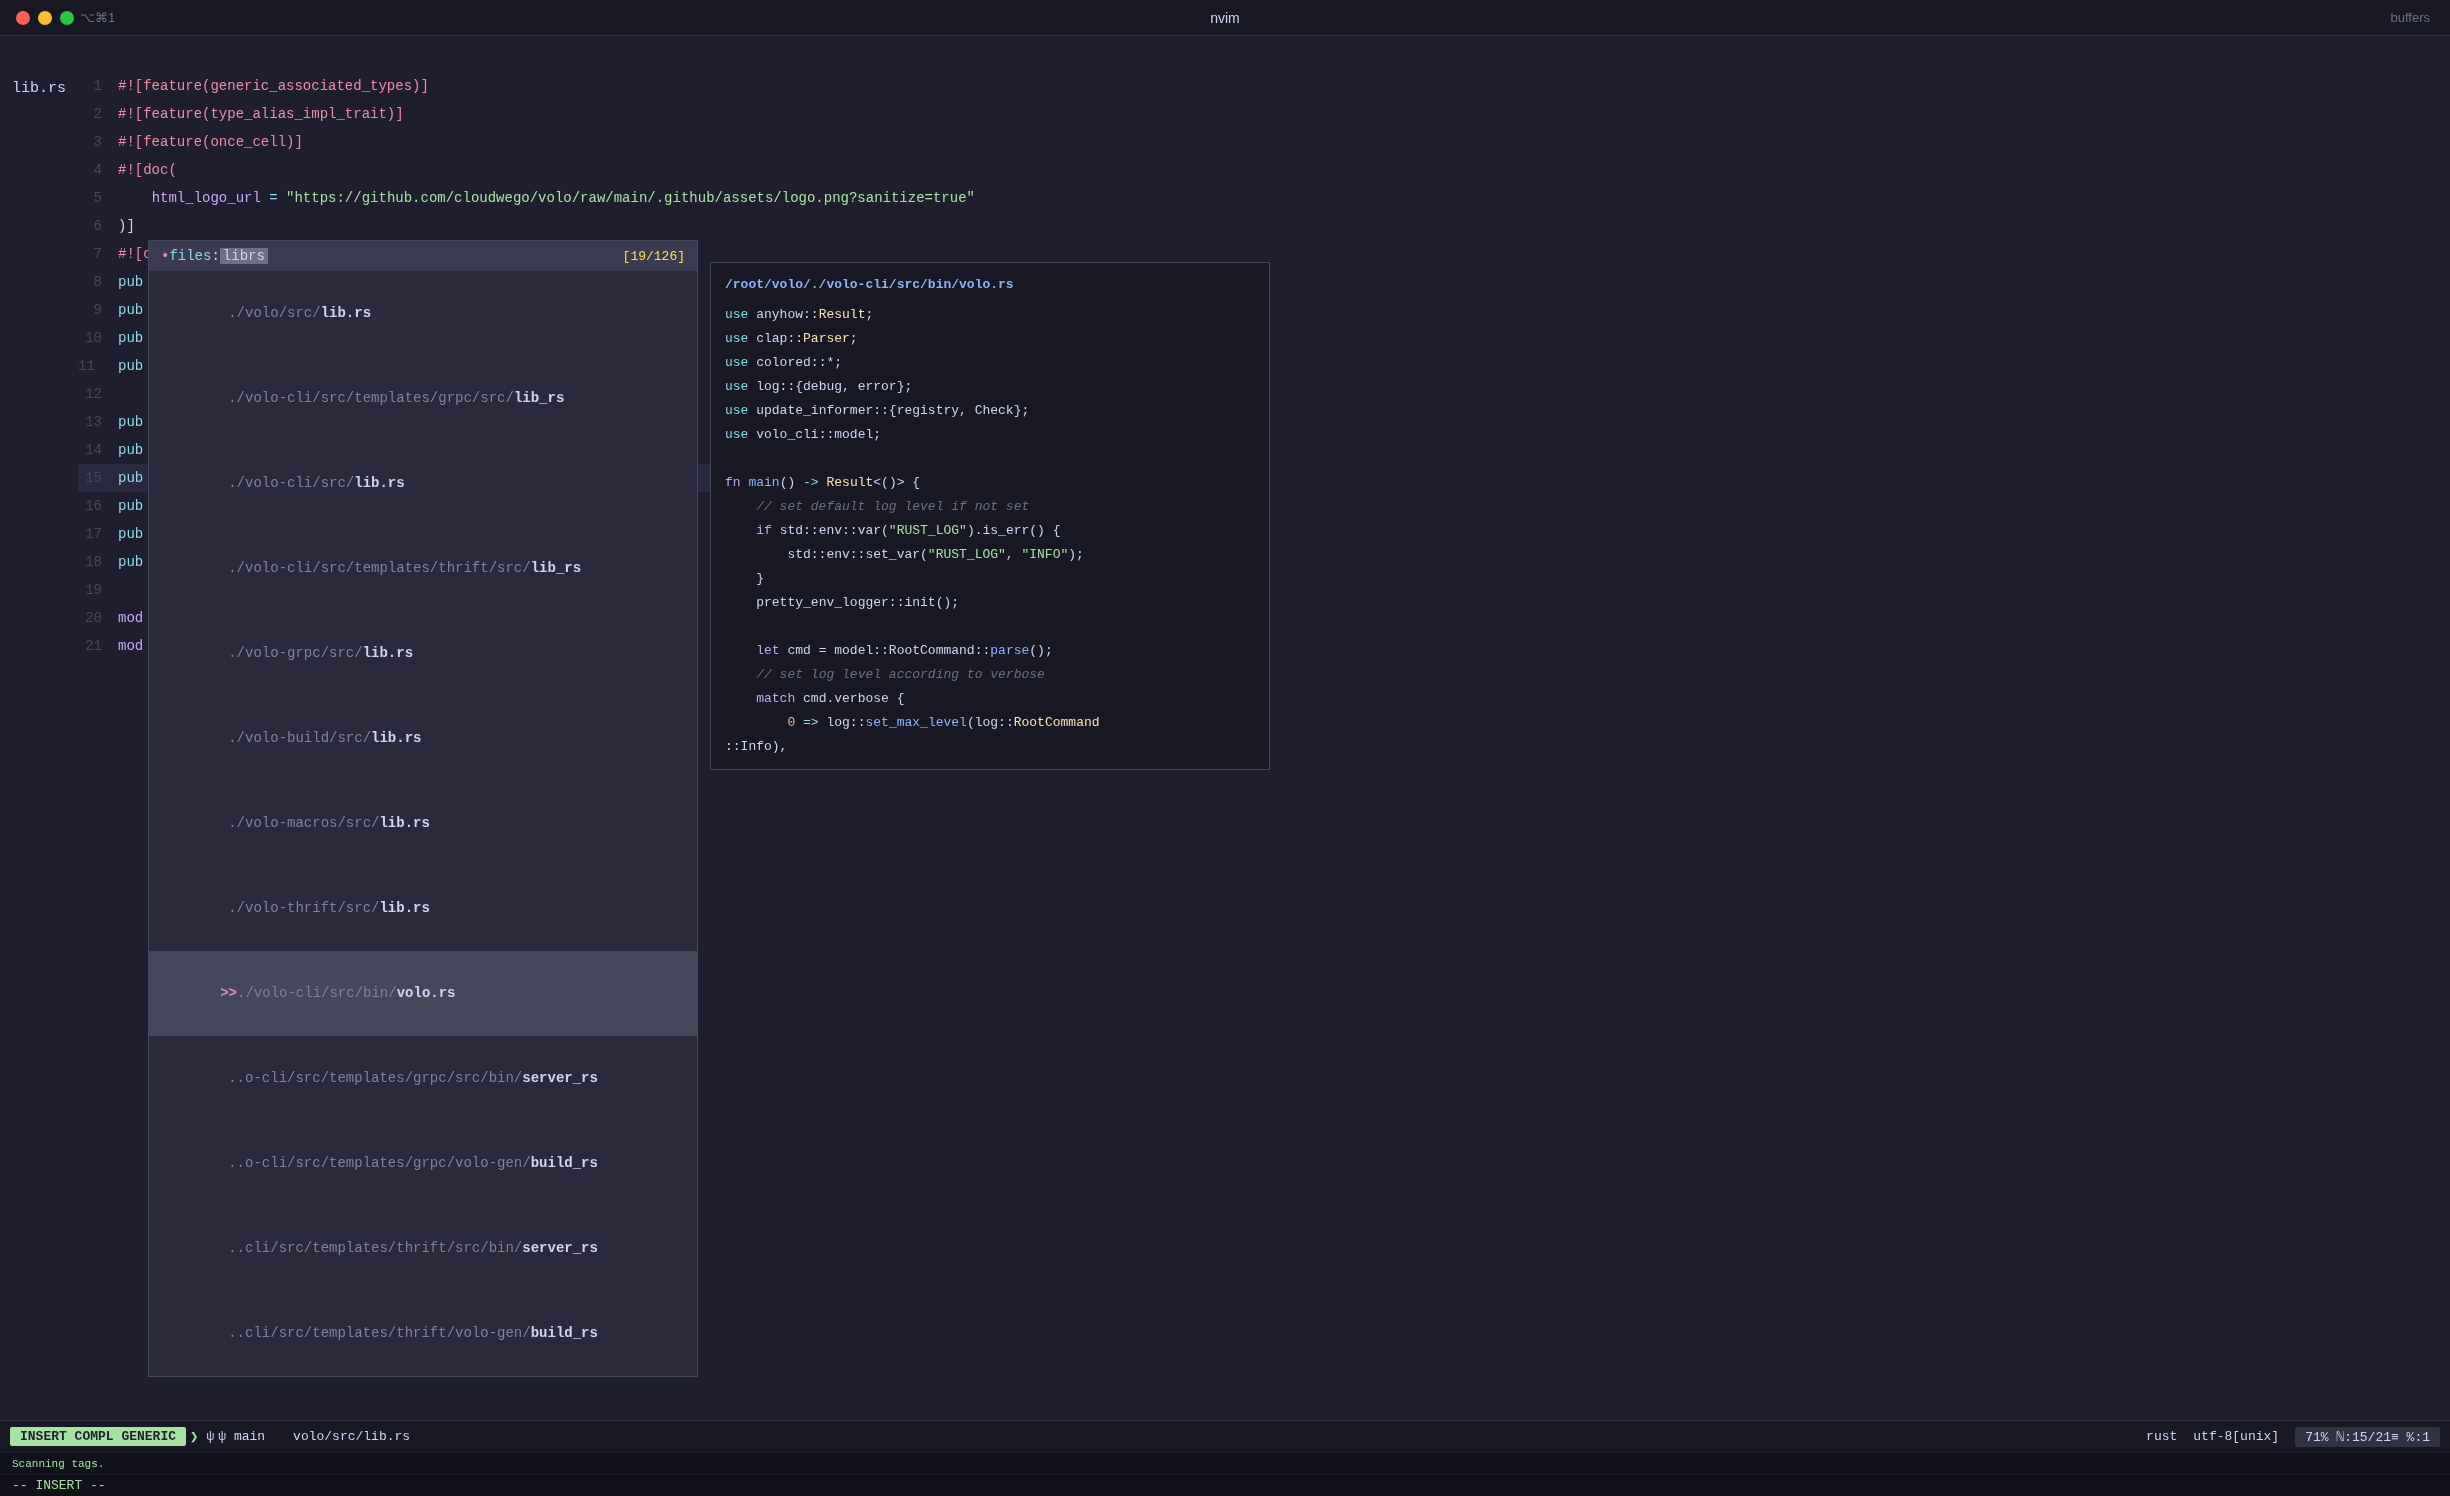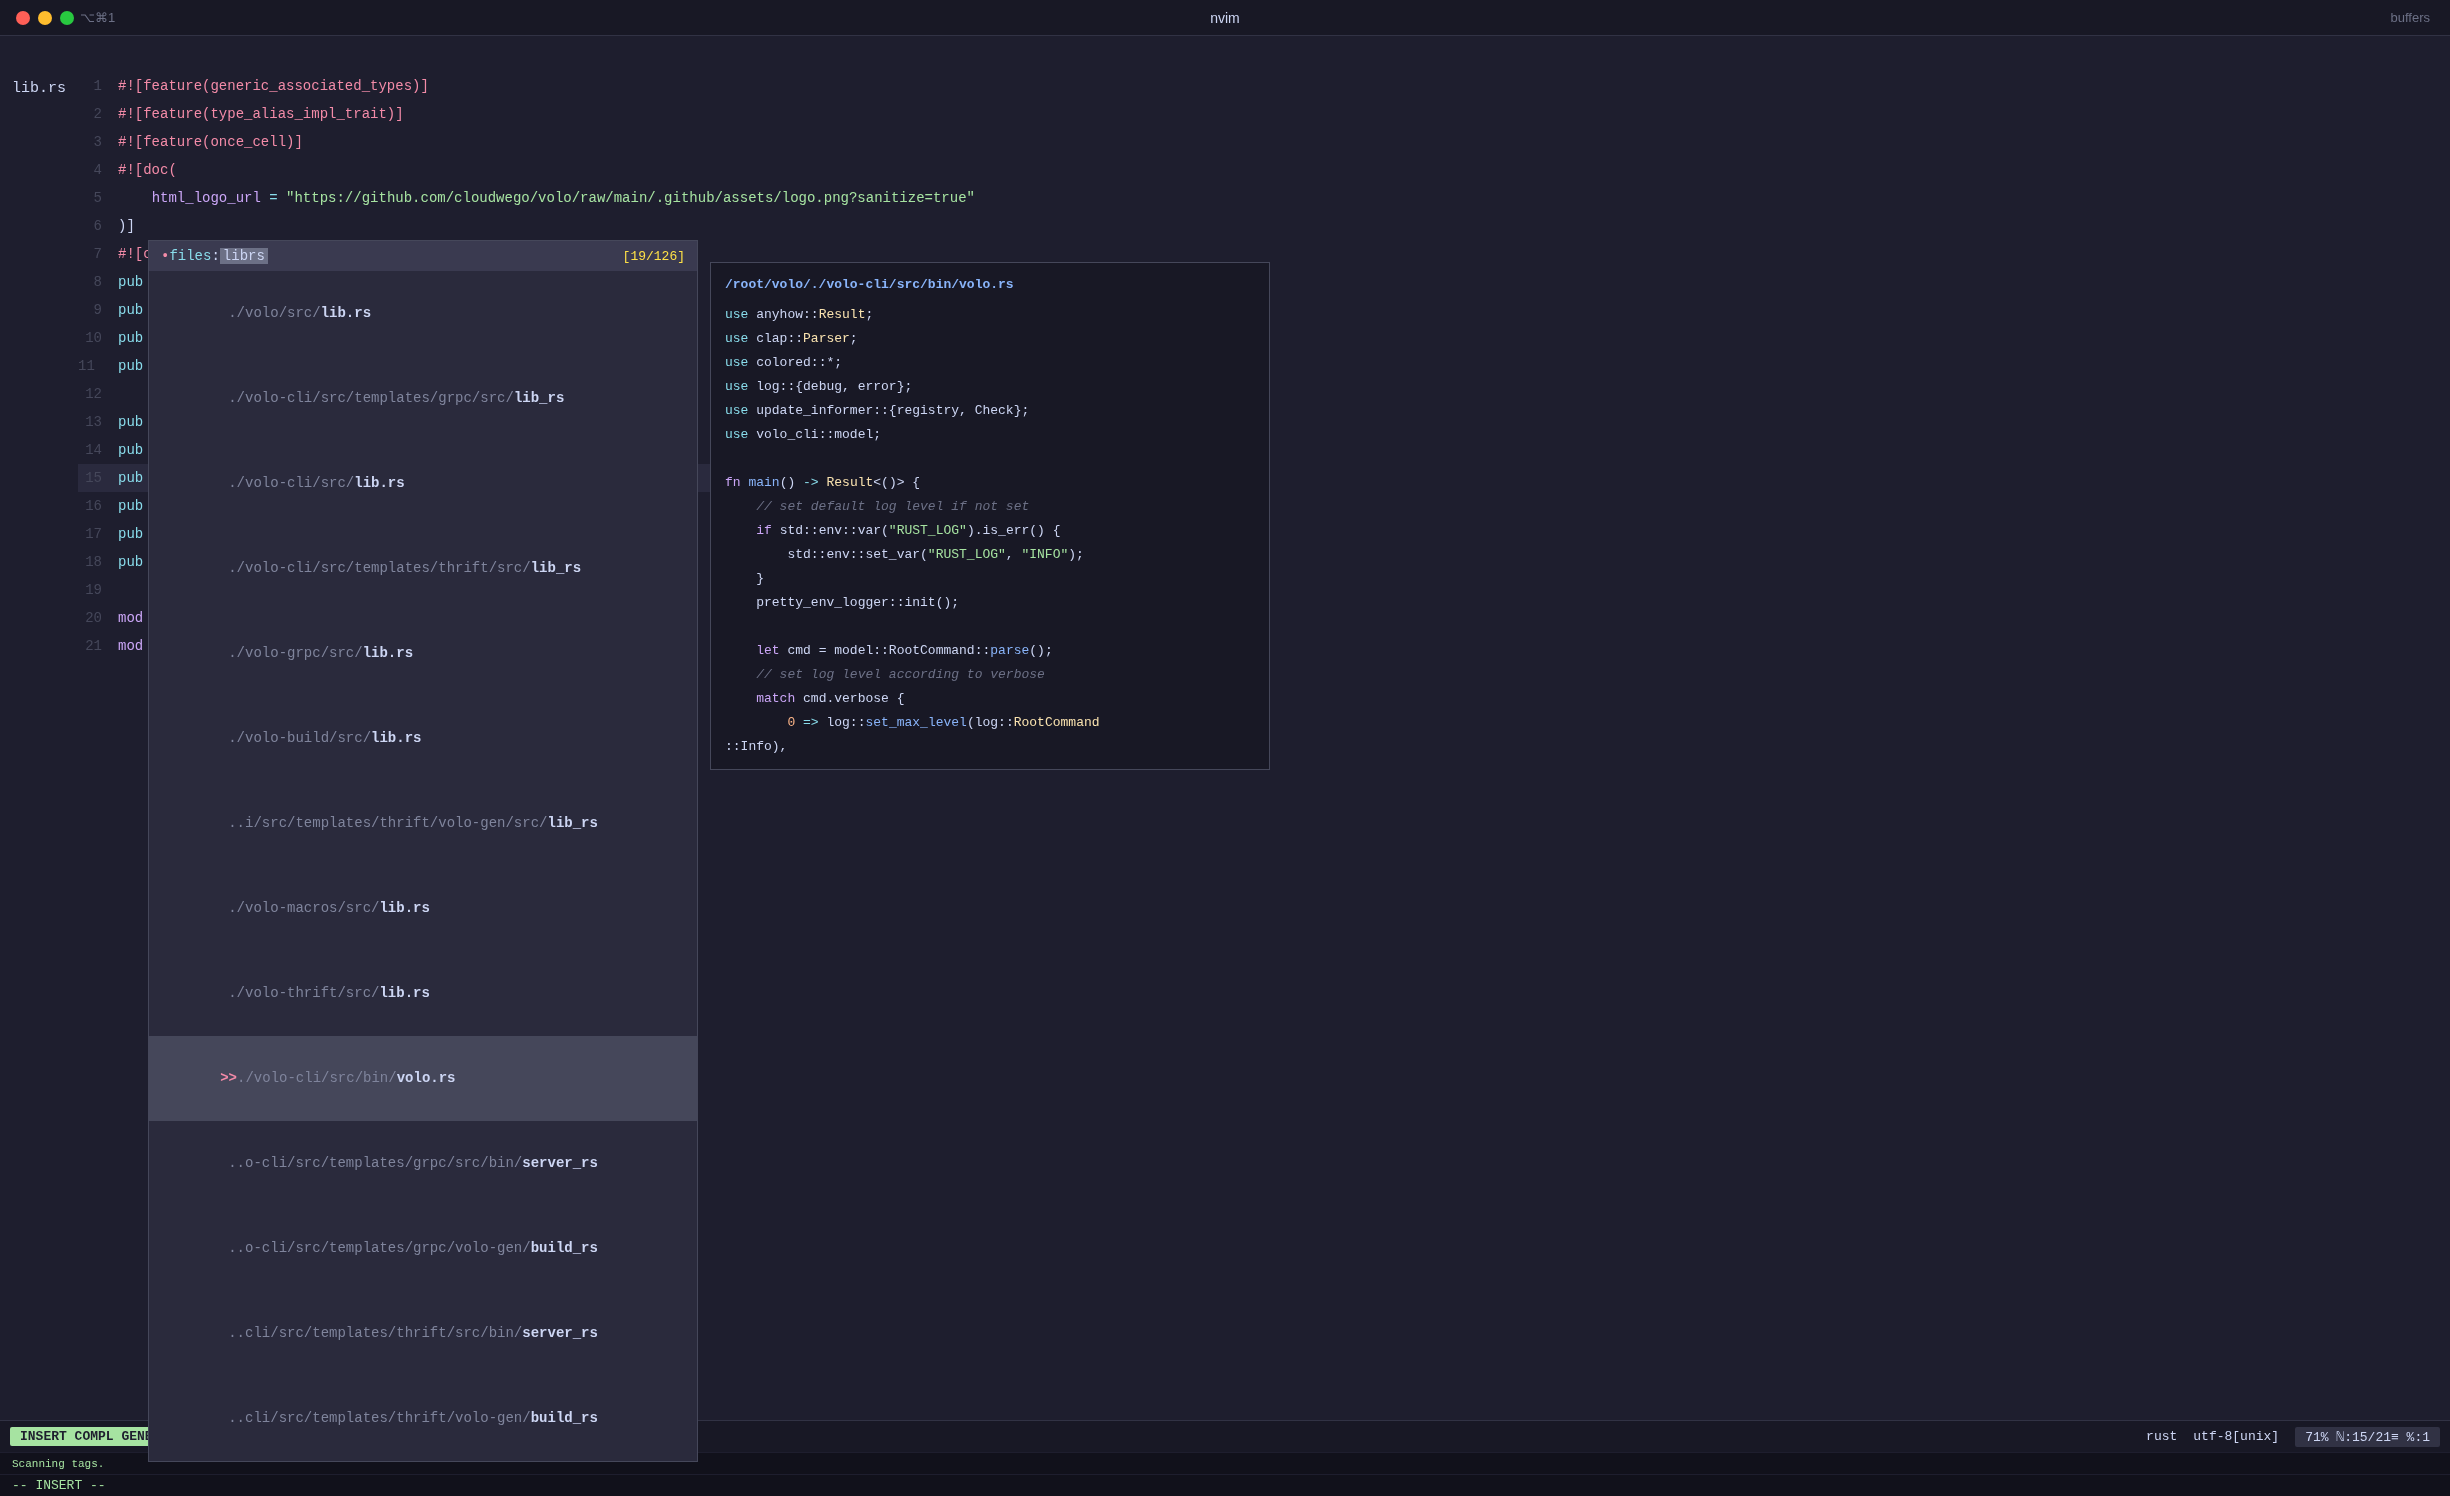--- a/index.html
+++ b/index.html
@@ -263,23 +263,20 @@
         <span style="color:#7f849c;">./volo-cli/src/</span><span style="font-weight:bold;color:#cdd6f4;">lib.rs</span>
       </div>
       <div style="padding:2px 12px;font-size:14px;line-height:27px;white-space:pre;color:#7f849c;">
         <span style="color:#7f849c;">./volo-cli/src/templates/thrift/src/</span><span style="font-weight:bold;color:#cdd6f4;">lib_rs</span>
       </div>
       <div style="padding:2px 12px;font-size:14px;line-height:27px;white-space:pre;color:#7f849c;">
         <span style="color:#7f849c;">./volo-grpc/src/</span><span style="font-weight:bold;color:#cdd6f4;">lib.rs</span>
       </div>
       <div style="padding:2px 12px;font-size:14px;line-height:27px;white-space:pre;color:#7f849c;">
         <span style="color:#7f849c;">./volo-build/src/</span><span style="font-weight:bold;color:#cdd6f4;">lib.rs</span>
-      </div>
-      <div style="padding:2px 12px;font-size:14px;line-height:27px;white-space:pre;color:#7f849c;">
-        <span style="color:#7f849c;">..i/src/templates/thrift/volo-gen/src/</span><span style="font-weight:bold;color:#cdd6f4;">lib_rs</span>
       </div>
       <div style="padding:2px 12px;font-size:14px;line-height:27px;white-space:pre;color:#7f849c;">
         <span style="color:#7f849c;">./volo-macros/src/</span><span style="font-weight:bold;color:#cdd6f4;">lib.rs</span>
       </div>
       <div style="padding:2px 12px;font-size:14px;line-height:27px;white-space:pre;color:#7f849c;">
         <span style="color:#7f849c;">./volo-thrift/src/</span><span style="font-weight:bold;color:#cdd6f4;">lib.rs</span>
       </div>
 
       <div style="padding:2px 4px;font-size:14px;line-height:27px;white-space:pre;background:#45475a;color:#cdd6f4;">
         <span style="color:#f38ba8;font-weight:bold;">&gt;&gt;</span><span style="color:#7f849c;">./volo-cli/src/bin/</span><span style="font-weight:bold;color:#cdd6f4;">volo.rs</span>

